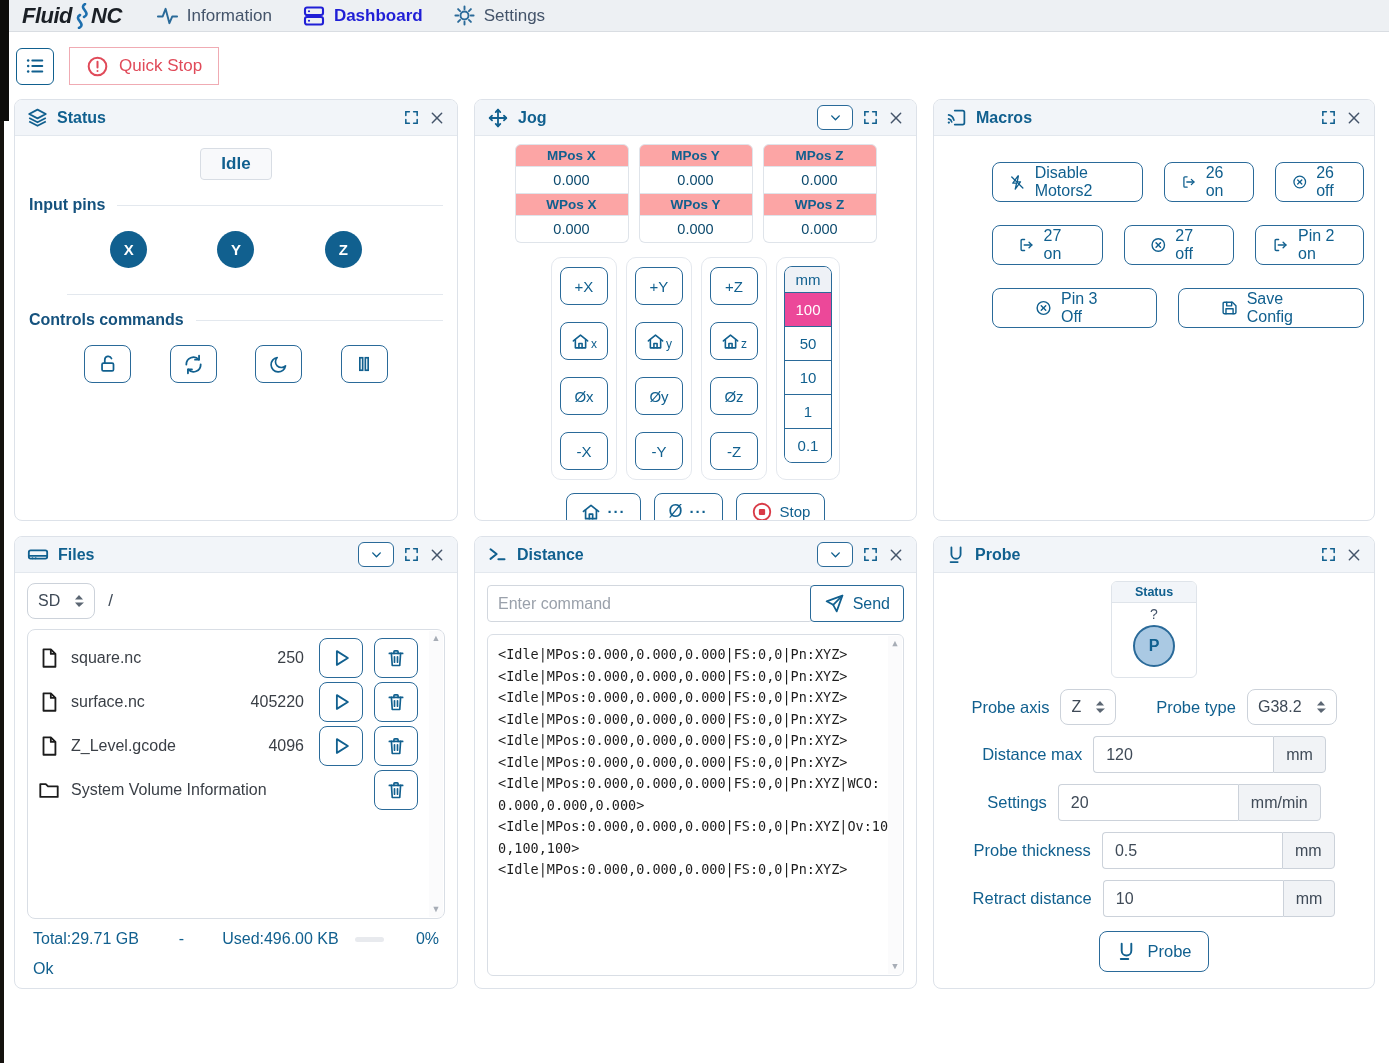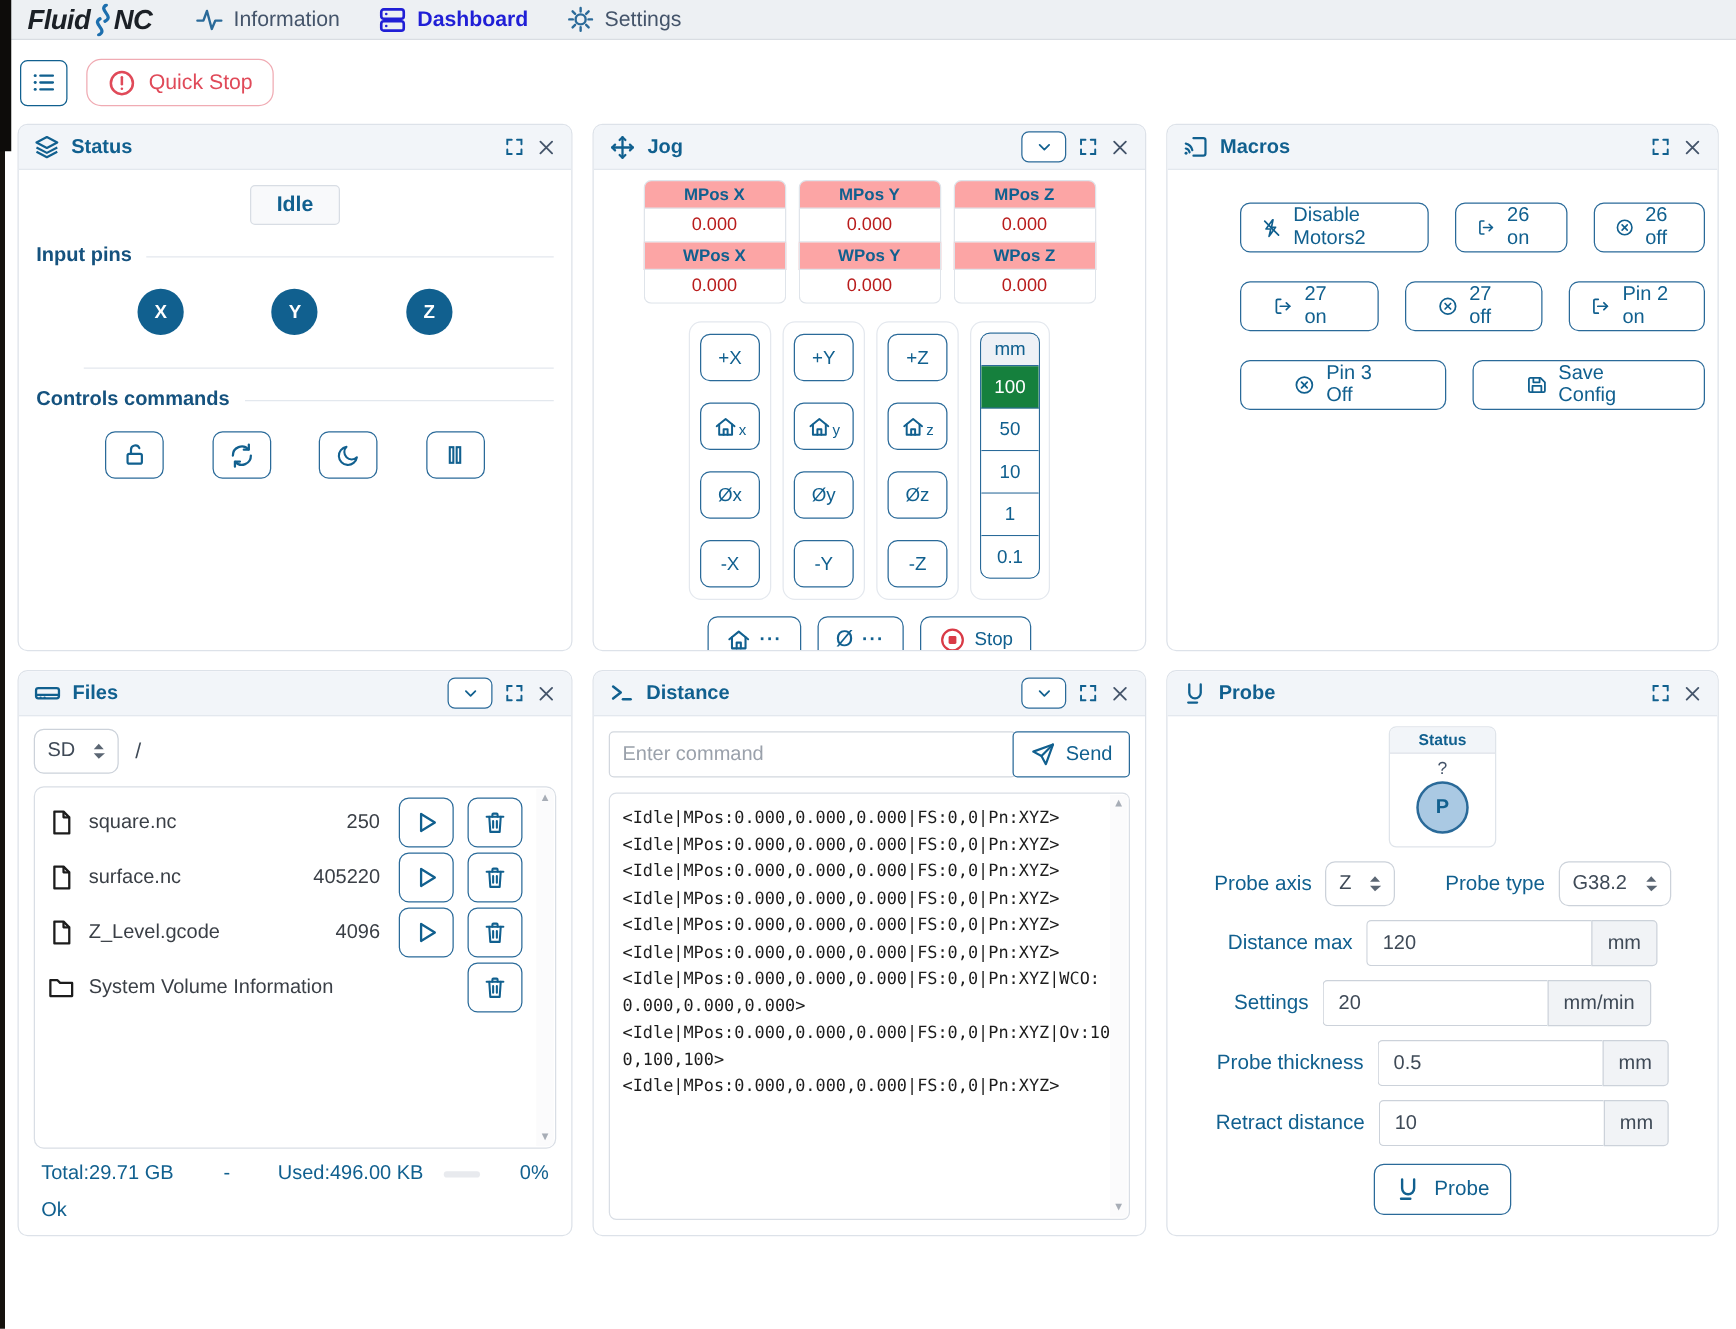--- a/index.html
+++ b/index.html
@@ -16,21 +16,21 @@
   .brand svg { margin:0 1px; }
   .nav-item { display:flex; align-items:center; gap:8px; font-size:17px; color:#44546a;
     margin-right:30px; cursor:pointer; }
   .nav-item svg { flex:none; }
   .nav-item.active { color:#201fd6; font-weight:bold; }
 
   
   .toolbar { padding:15px 0 0 16px; display:flex; gap:15px; align-items:center; }
   .list-btn { width:38px; height:37px; border:1px solid #11608f; border-radius:6px;
     background:#fff; display:flex; align-items:center; justify-content:center; cursor:pointer; }
-  .quick-stop { height:38px; border:1px solid #f0abb3; border-radius:12px; background:#fff;
+  .quick-stop { height:38px; border:1px solid #f0abb3; border-radius:0; background:#fff;
     color:#e04a59; display:flex; align-items:center; gap:10px; padding:0 16px; font-size:17px; cursor:pointer; }
 
   
   .grid { margin:14px 0 0 14px; display:grid; grid-template-columns:444px 443px 442px;
     grid-template-rows:422px 453px; column-gap:16px; row-gap:15px; }
   .panel { border:1px solid #dde2e9; border-radius:8px; background:#fff;
     display:flex; flex-direction:column; overflow:hidden; }
   .phead { height:36px; flex:none; background:#f2f5f9; border-bottom:1px solid #e3e8ee;
     display:flex; align-items:center; padding:0 12px; gap:9px; }
   .ptitle { font-weight:bold; font-size:16px; color:#11608f; }
@@ -53,36 +53,36 @@
   .divider { height:1px; background:#e3e8ee; margin:4px 14px 0 52px; }
   .controls-row { display:flex; justify-content:space-around; padding:16px 50px; }
   .icon-btn { width:47px; height:38px; border:1px solid #2a6a99; border-radius:8px; background:#fff;
     display:flex; align-items:center; justify-content:center; cursor:pointer; }
 
   
   .pos-row { display:flex; justify-content:center; gap:10px; margin-top:8px; }
   .pos-table { width:114px; text-align:center; font-size:13.5px; }
   .pos-table .h { background:#fca5a5; border:1px solid #dfe4ea; font-weight:bold; color:#11608f; padding:3px 0; }
   .pos-table .h:first-child { border-radius:6px 6px 0 0; }
-  .pos-table .v { border:1px solid #dfe4ea; border-top:none; color:#b91c1c; padding:5px 0; font-size:14.5px; }
+  .pos-table .v { border:1px solid #dfe4ea; border-top:none; color:#0c4a6e; padding:5px 0; font-size:14.5px; }
   .pos-table .v:last-child { border-radius:0 0 6px 6px; }
   .pos-table .h + .h, .pos-table .v + .h { border-top:none; }
   .jog-grid { display:flex; justify-content:center; gap:9px; margin-top:14px; }
   .jog-col { border:1px solid #e4e8ee; border-radius:10px; padding:9px 8px;
     display:flex; flex-direction:column; gap:17px; align-items:center; }
   .jog-btn { width:48px; height:38px; border:1px solid #2a6a99; border-radius:8px; background:#fff;
     color:#11608f; font-size:15px; display:flex; align-items:center; justify-content:center; cursor:pointer; }
   .jog-btn .sub { font-size:12px; margin-top:6px; margin-left:1px; }
   .steps-col { border:1px solid #e4e8ee; border-radius:10px; padding:8px 7px; }
   .steps-table { width:48px; border:1px solid #2a6a99; border-radius:8px; overflow:hidden;
     text-align:center; font-size:15px; color:#11608f; }
   .steps-table .cell { padding:8px 0; border-bottom:1px solid #2a6a99; cursor:pointer; background:#fff; }
   .steps-table .cell:last-child { border-bottom:none; }
   .steps-table .unit { background:#eef1f6; padding:4px 0; cursor:default; }
-  .steps-table .sel { background:#15803d; color:#fff; }
+  .steps-table .sel { background:#ec4899; color:#fff; }
   .jog-bottom { display:flex; justify-content:center; gap:13px; margin-top:13px; }
   .wide-btn { height:37px; border:1px solid #2a6a99; border-radius:8px; background:#fff;
     display:flex; align-items:center; gap:7px; padding:0 14px; color:#11608f; font-size:15px; cursor:pointer; }
   .dots { font-weight:bold; letter-spacing:1px; font-size:15px; color:#11608f; }
   .oslash { font-size:18px; color:#11608f; }
 
   
   .macro-rows { padding:26px 10px 0 10px; display:flex; flex-direction:column; gap:23px; }
   .macro-row { display:flex; justify-content:center; gap:21px;padding-left:48px; }
   .macro-btn { height:40px; border:1px solid #2a6a99; border-radius:8px; background:#fff;

